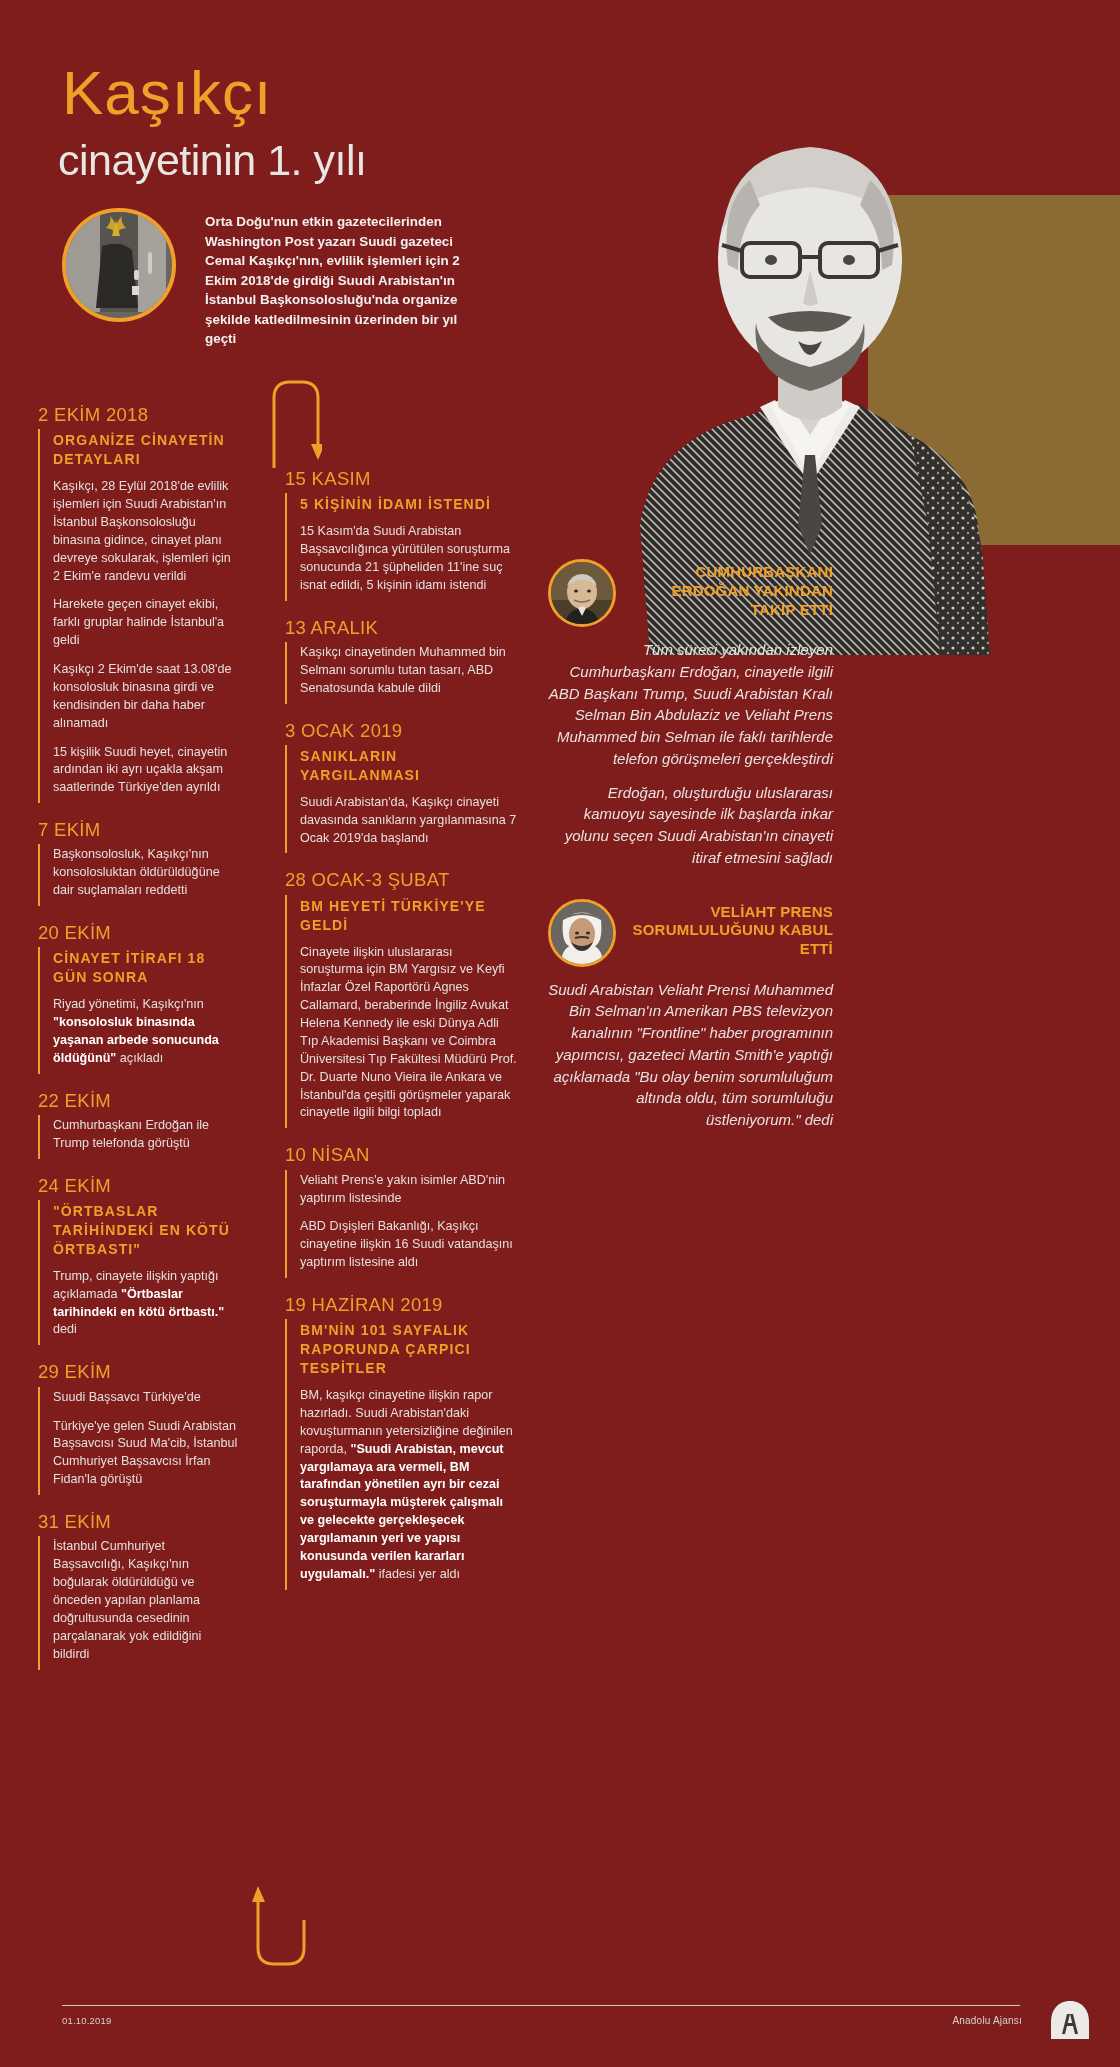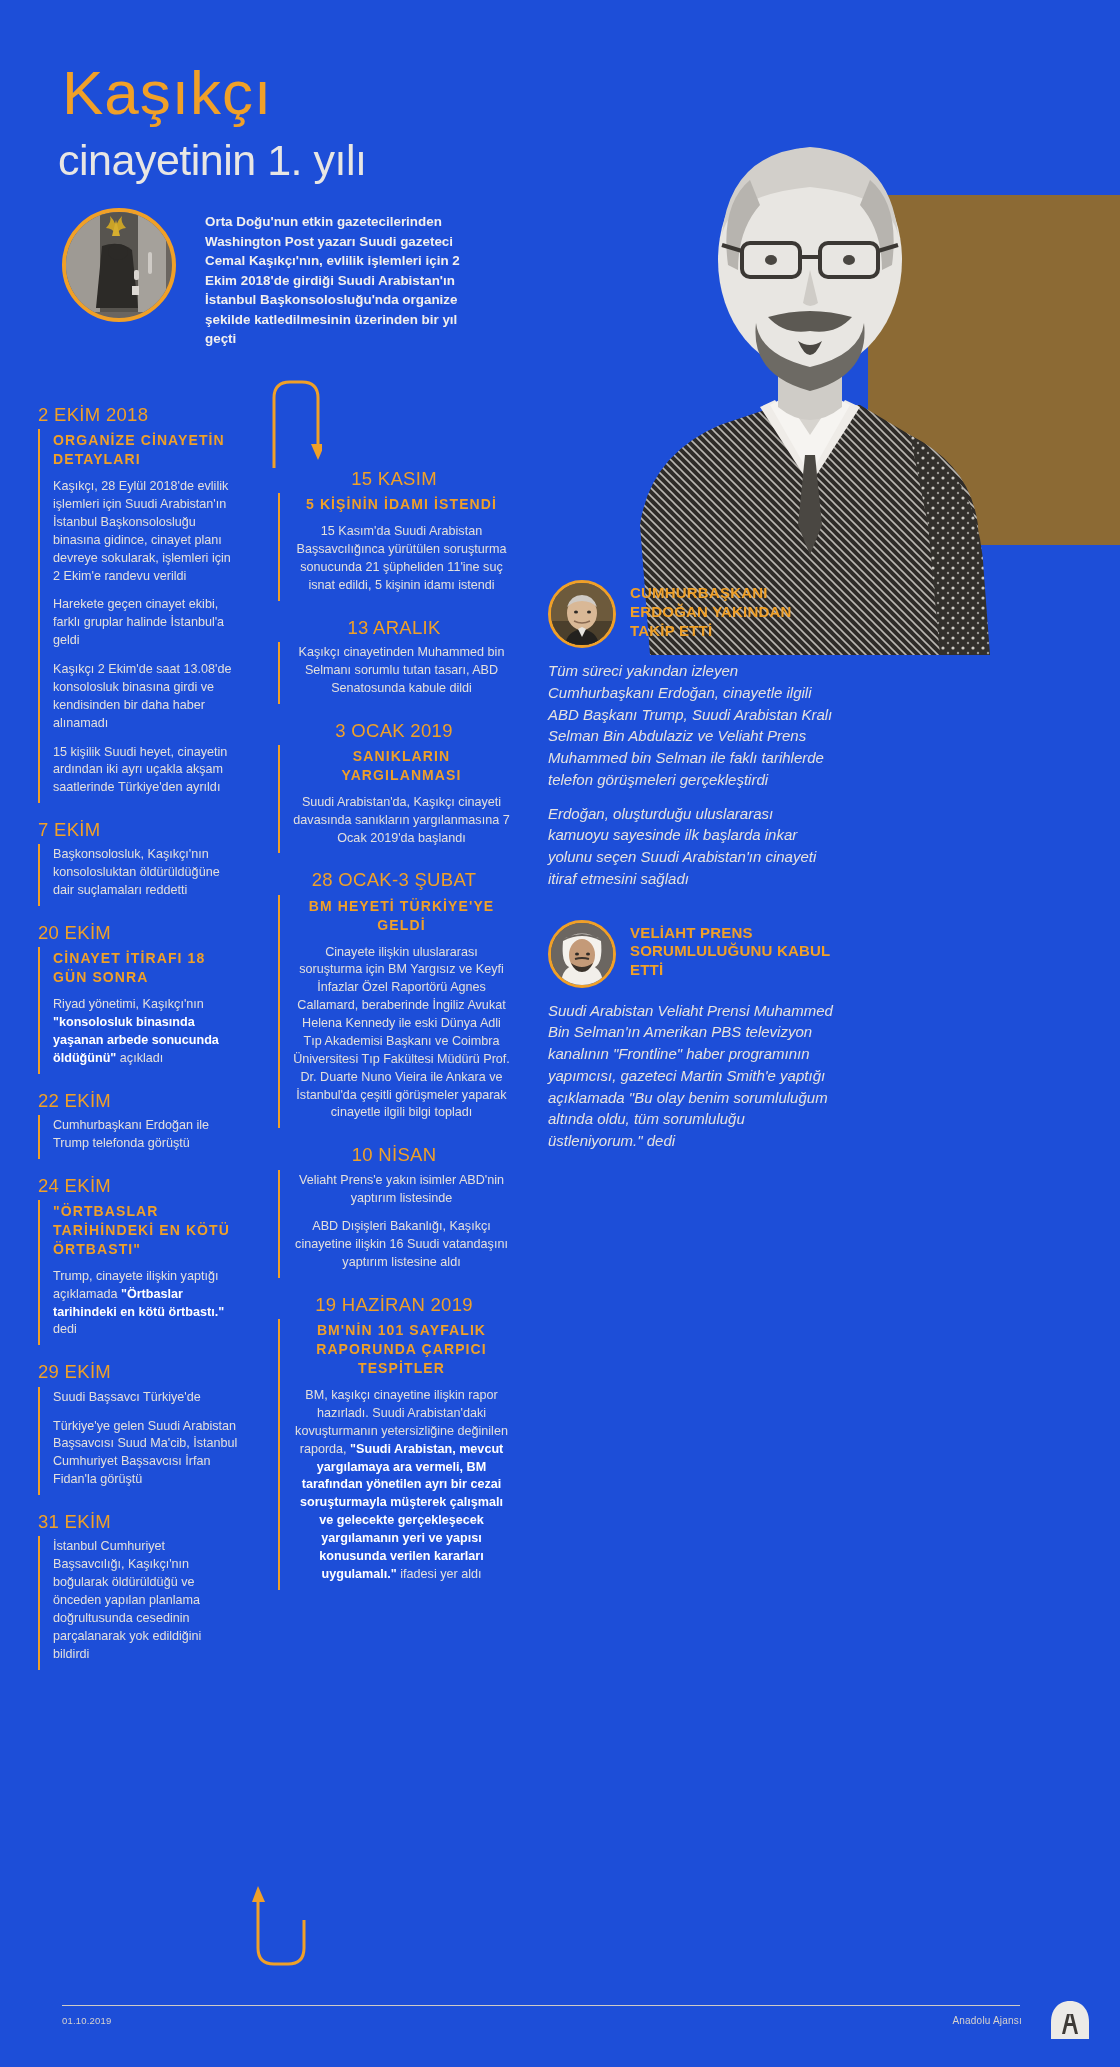--- a/index.html
+++ b/index.html
@@ -5,21 +5,21 @@
   html,body{margin:0;padding:0;}
   body{
     background:#3e3a36;
     font-family:"Liberation Sans", sans-serif;
     -webkit-font-smoothing:antialiased;
   }
   .page{
     position:relative;
     width:1120px;
     height:2067px;
-    background:#1d4ed8;
+    background:#7f1d1d;
     overflow:hidden;
   }
   
   .brown-block{
     position:absolute;
     right:0; top:195px;
     width:252px; height:350px;
     background:#8c6a34;
   }
   .photo-wrap{
@@ -66,22 +66,22 @@
     line-height:1.46;
     font-weight:bold;
     color:#f2f0ee;
   }
   
   .col{
     position:absolute;
     top:388px;
   }
   .col-left{ left:38px; width:200px;}
-  .col-mid{ left:278px; width:232px;text-align:center;}
-  .col-right{ left:548px; width:285px; top:580px;}
+  .col-mid{ left:285px; width:232px;}
+  .col-right{ left:548px; width:285px; top:559px;text-align:right;}
 
   .date{
     color:#f0a028;
     font-size:18.5px;
     font-weight:300;
     letter-spacing:0.3px;
     margin-top:14px;
     margin-bottom:4px;
     line-height:1.1;
   }

